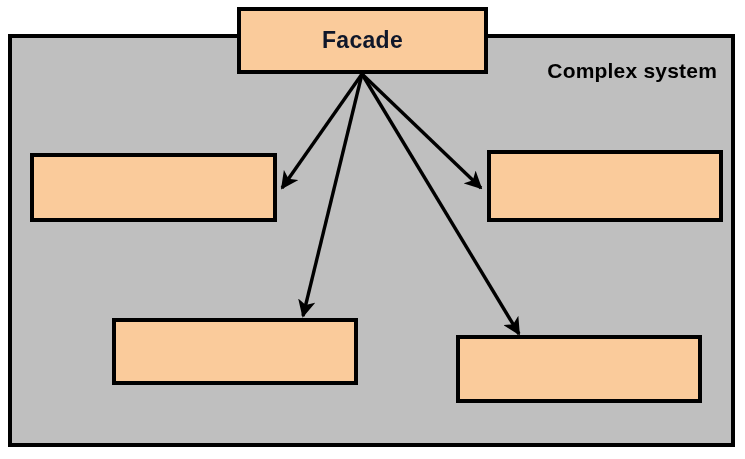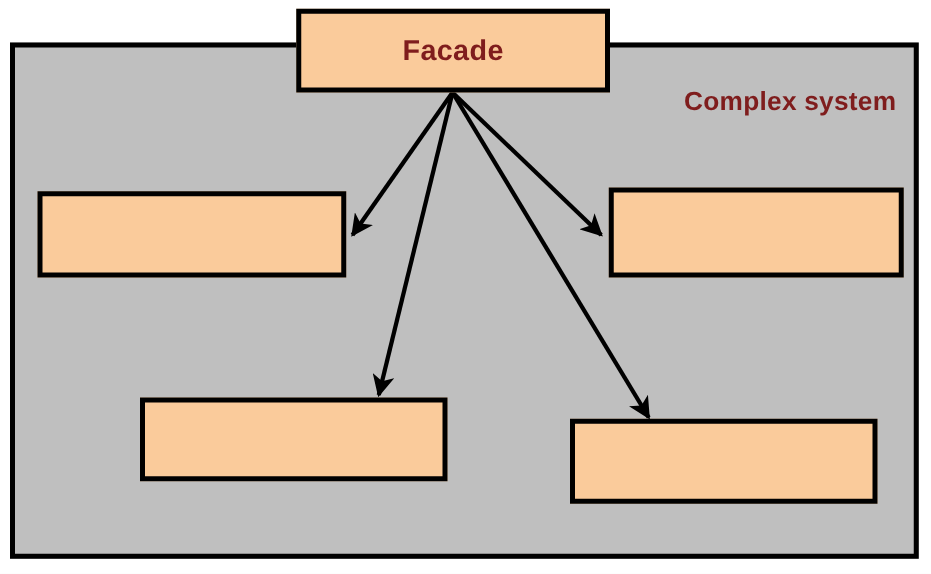--- a/index.html
+++ b/index.html
@@ -25,24 +25,24 @@
     top: 34px;
     width: 727px;
     height: 413px;
     background: #bfbfbf;
     border: 4px solid #000000;
     box-sizing: border-box;
   }
   #complex-system-label {
     position: absolute;
     right: 14px;
-    top: 32px;
+    top: 21px;
     font-size: 21px;
     font-weight: bold;
-    color: #7f1d1d;
+    color: #000000;
     letter-spacing: 0.2px;
     white-space: nowrap;
   }
   
   .node-box {
     position: absolute;
     background: #facb9b;
     border: 4px solid #000000;
     box-sizing: border-box;
   }
@@ -52,21 +52,21 @@
     width: 251px;
     height: 67px;
     display: flex;
     align-items: center;
     justify-content: center;
     z-index: 5;
   }
   #facade-label {
     font-size: 23px;
     font-weight: bold;
-    color: #7f1d1d;
+    color: #0f172a;
     letter-spacing: 0.3px;
   }
   #subsystem-box-1 { left: 30px;  top: 153px; width: 247px; height: 69px; }
   #subsystem-box-2 { left: 487px; top: 150px; width: 236px; height: 72px; }
   #subsystem-box-3 { left: 112px; top: 318px; width: 246px; height: 67px; }
   #subsystem-box-4 { left: 456px; top: 335px; width: 246px; height: 68px; }
 
   #arrow-layer {
     position: absolute;
     left: 0;

